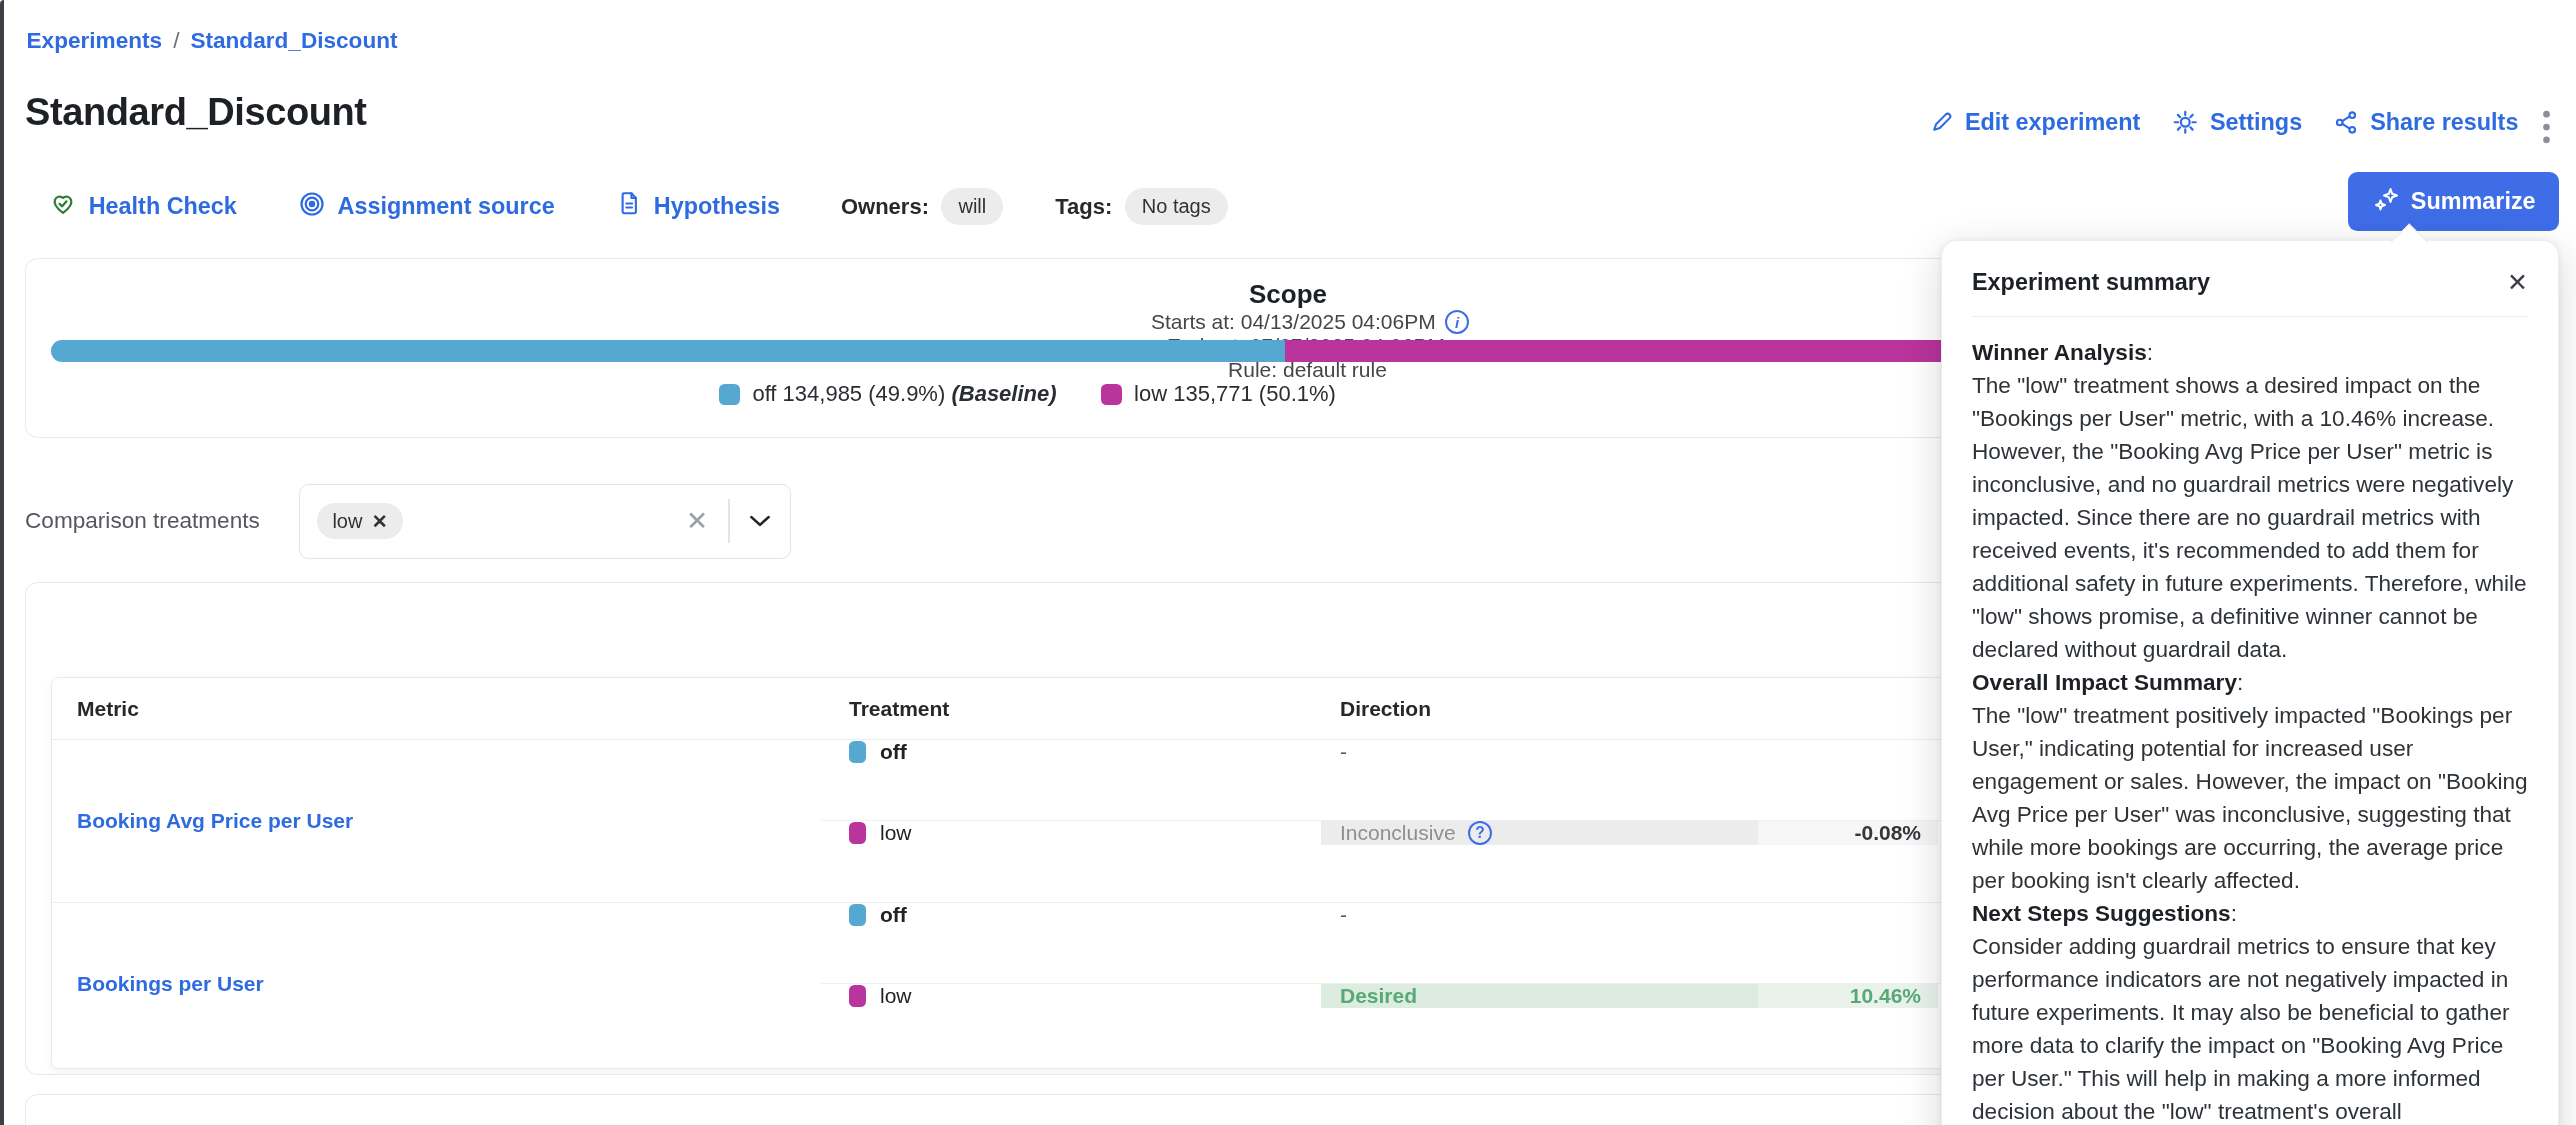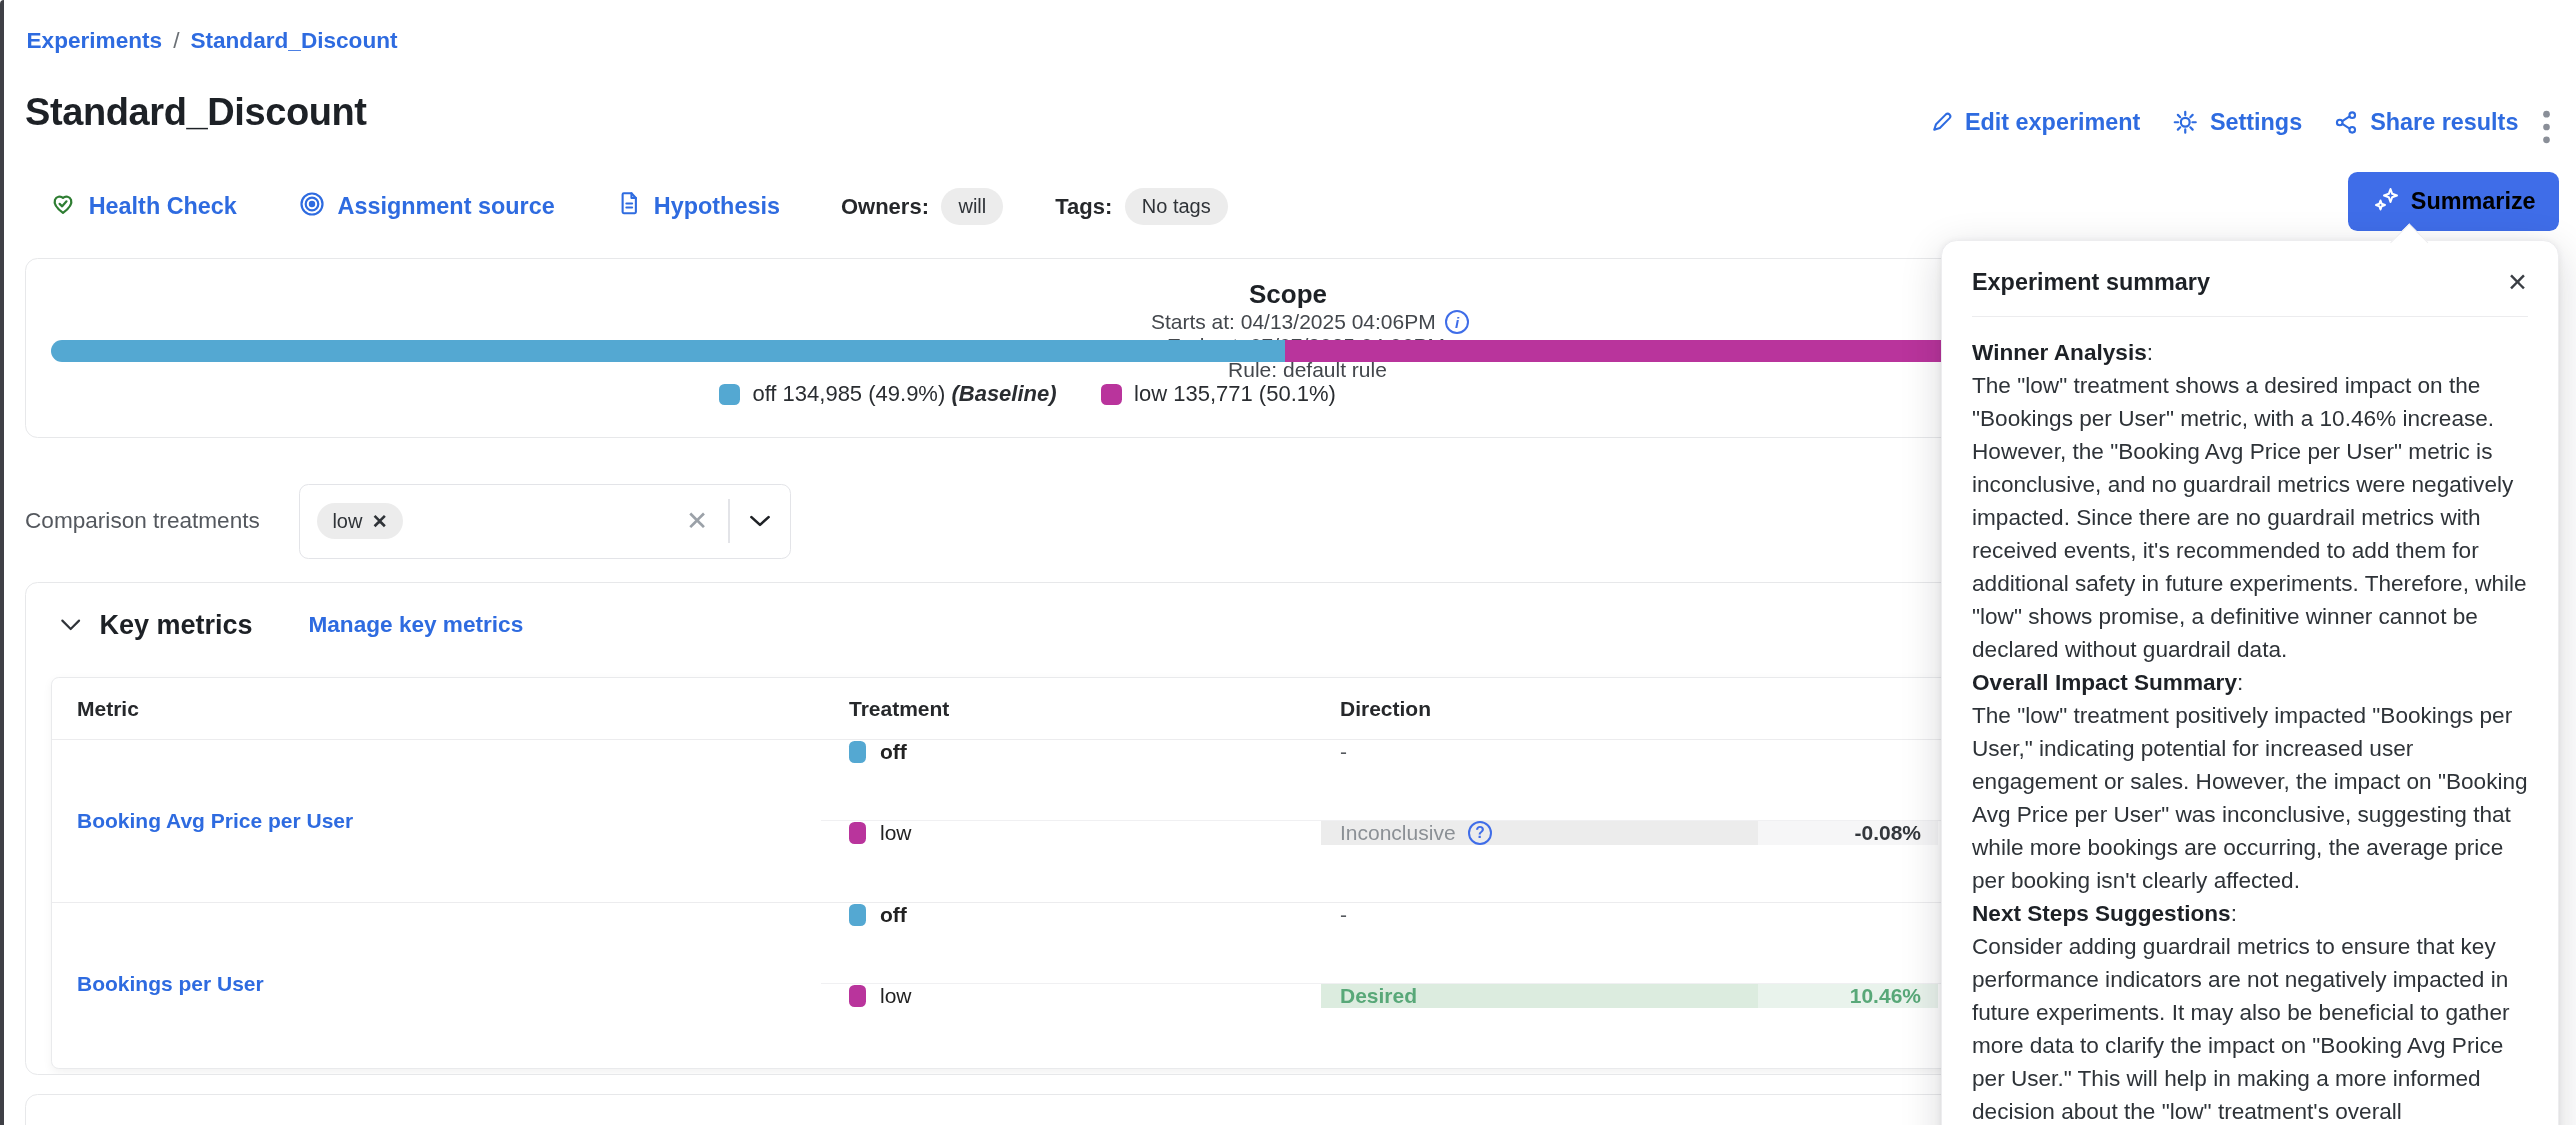--- a/index.html
+++ b/index.html
@@ -21,21 +21,21 @@
   .kebab { cursor:pointer; margin-left:-9.4px; }
 
   
   .nav-row { position:absolute; left:49px; top:180px; height:53px; display:flex; align-items:center; }
   .nav-link { display:flex; align-items:center; gap:11.7px; color:#2e6be0; font-size:23.4px; font-weight:700; cursor:pointer; margin-right:61px; }
   .meta-label { font-size:22px; font-weight:700; color:#26282b; }
   .pill { background:#ececec; border-radius:780px; padding:7px 17px; font-size:20px; color:#2f3338; margin-left:12.5px; }
   .tags-group { margin-left:52px; }
 
   .summarize-btn { position:absolute; right:17px; top:172px; height:59px; background:#3f6de8; border-radius:9.4px;
-    display:flex; align-items:center; gap:11px; padding:0 23.4px; color:#000000; font-size:23.4px; font-weight:700; cursor:pointer; }
+    display:flex; align-items:center; gap:11px; padding:0 23.4px; color:#ffffff; font-size:23.4px; font-weight:700; cursor:pointer; }
 
   
   .card { border:1.6px solid #e7e8ea; border-radius:12.5px; background:#fff; }
   .scope-card { position:absolute; left:25px; top:258px; width:2526px; height:180px; }
   .scope-row { position:absolute; left:31px; top:20px; right:31px; display:flex; align-items:center;flex-direction:column; }
   .scope-title { font-size:26px; font-weight:700; color:#1d2126; }
   .scope-item { font-size:21px; color:#43474c; display:flex; align-items:center; gap:9.4px; }
   .ml56{margin-left:44px;} .ml46{margin-left:36px;} .ml50{margin-left:39px;}
   .info-icon { width:24px; height:24px; border:2px solid #3f6de8; border-radius:50%; color:#3f6de8;
     font-size:15px; font-style:italic; font-weight:700; display:flex; align-items:center; justify-content:center; cursor:pointer; }
@@ -245,29 +245,20 @@
     <span class="select-divider"></span>
     <span class="select-chevron">
         <svg width="22" height="14" viewBox="0 0 28 18" fill="none" stroke="#1f2226" stroke-width="3.4" stroke-linecap="round" stroke-linejoin="round">
           <path d="M3 4 L14 14 L25 4"></path>
         </svg>
       </span>
   </div>
 </div>
 
 <div class="card key-card">
-  <div class="key-header">
-    <span class="key-chevron">
-        <svg width="23.4" height="15.6" viewBox="0 0 28 18" fill="none" stroke="#30343a" stroke-width="2.6" stroke-linecap="round" stroke-linejoin="round">
-          <path d="M4 4 L14 14 L24 4"></path>
-        </svg>
-      </span>
-    <span class="key-title">Key metrics</span>
-    <span class="manage-link">Manage key metrics</span>
-  </div>
 
   <div class="metrics-table">
     <div class="t-header">
       <div class="col-metric">Metric</div>
       <div class="col-treat">Treatment</div>
       <div class="col-dir">Direction</div>
       <div class="col-val"></div>
         <div class="col-fill"></div>
     </div>
 

